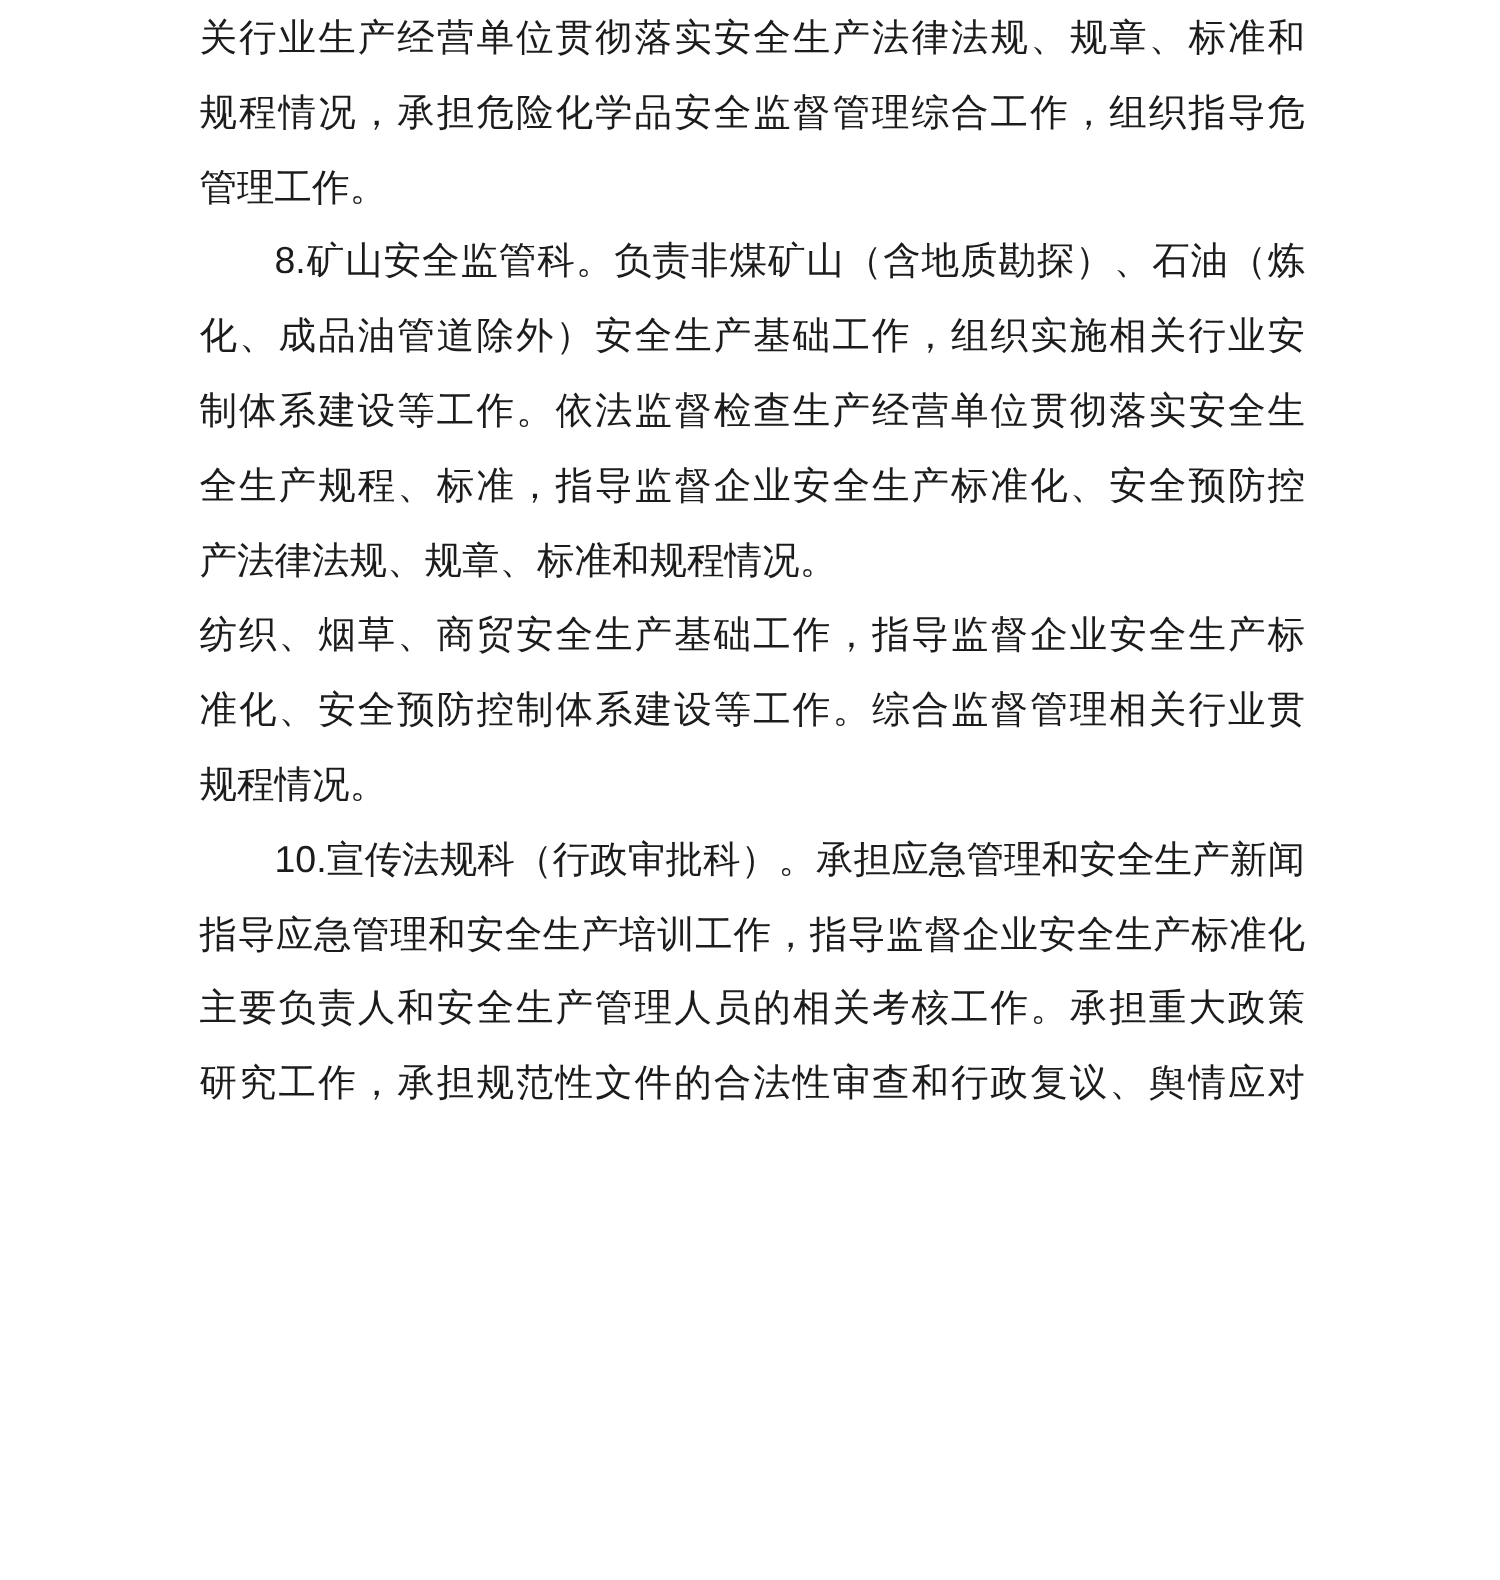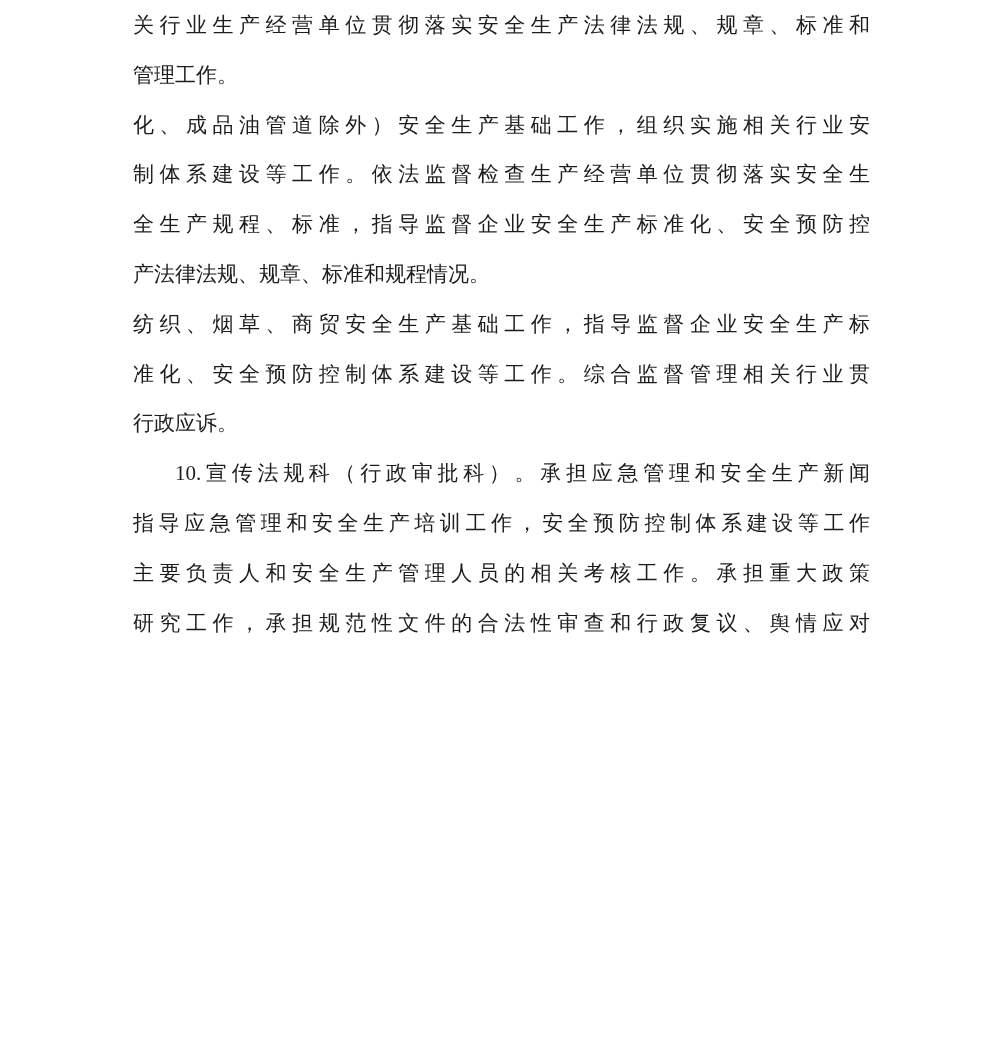--- a/index.html
+++ b/index.html
@@ -16,22 +16,22 @@
     position: relative;
     width: 1000px;
     height: 1053px;
     background: #ffffff;
   }
   .text-block {
     position: absolute;
     left: 133px;
     top: 1px;
     width: 737px;
-    font-family: Liberation Serif, serif;
-    font-size: 21px;
+    font-family: Liberation Sans, sans-serif;
+    font-size: 25px;
     color: #1c1c1c;
   }
   .line {
     margin: 0;
     padding: 0;
     height: 49.8px;
     line-height: 49.8px;
     text-align: justify;
     text-align-last: justify;
     white-space: nowrap;
@@ -44,26 +44,28 @@
     text-align: center;
     text-align-last: left;
   }
 </style>
 </head>
 <body>
 
 <div class="page" style="background: rgb(255, 255, 255);">
   <div class="text-block" id="text-block" style="color: rgb(28, 28, 28);">
       <p class="line">关行业生产经营单位贯彻落实安全生产法律法规、规章、标准和</p>
+      <p class="line">规程情况，承担危险化学品安全监督管理综合工作，组织指导危</p>
       <p class="line flush">管理工作。</p>
+      <p class="line indent">8.矿山安全监管科。负责非煤矿山（含地质勘探）、石油（炼</p>
       <p class="line">化、成品油管道除外）安全生产基础工作，组织实施相关行业安</p>
       <p class="line">制体系建设等工作。依法监督检查生产经营单位贯彻落实安全生</p>
       <p class="line">全生产规程、标准，指导监督企业安全生产标准化、安全预防控</p>
       <p class="line flush">产法律法规、规章、标准和规程情况。</p>
       <p class="line">纺织、烟草、商贸安全生产基础工作，指导监督企业安全生产标</p>
       <p class="line">准化、安全预防控制体系建设等工作。综合监督管理相关行业贯</p>
-      <p class="line flush">行政应诉。</p>
+      <p class="line flush">规程情况。</p>
       <p class="line indent">10.宣传法规科（行政审批科）。承担应急管理和安全生产新闻</p>
-      <p class="line">指导应急管理和安全生产培训工作，安全预防控制体系建设等工作</p>
+      <p class="line">指导应急管理和安全生产培训工作，指导监督企业安全生产标准化</p>
       <p class="line">主要负责人和安全生产管理人员的相关考核工作。承担重大政策</p>
       <p class="line">研究工作，承担规范性文件的合法性审查和行政复议、舆情应对</p>
     </div>
 </div>
 
 </body></html>

